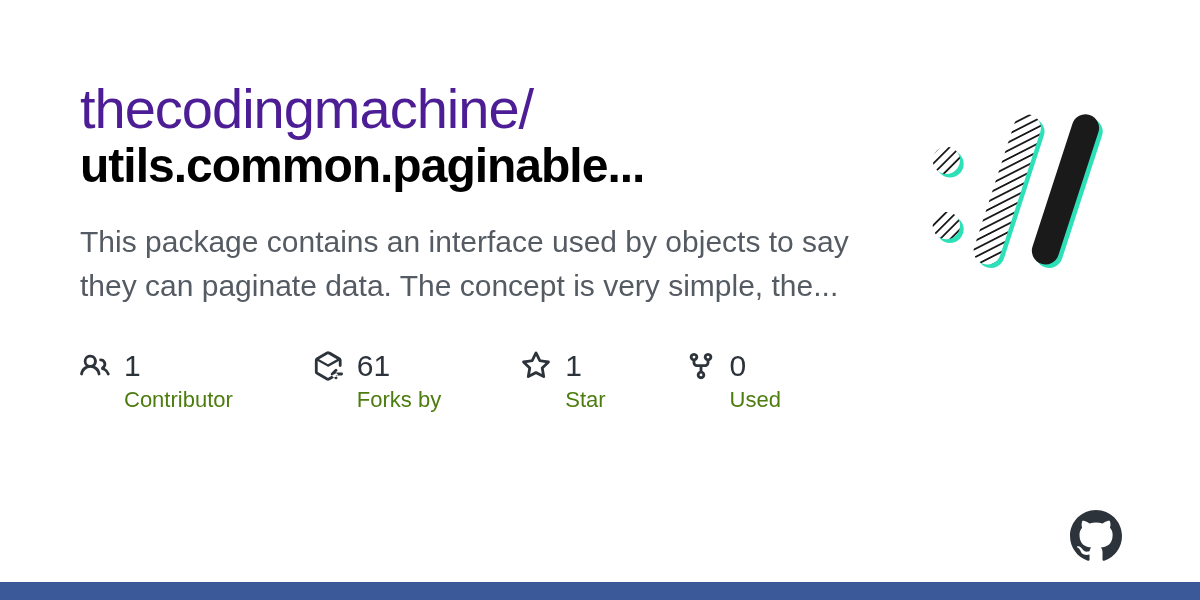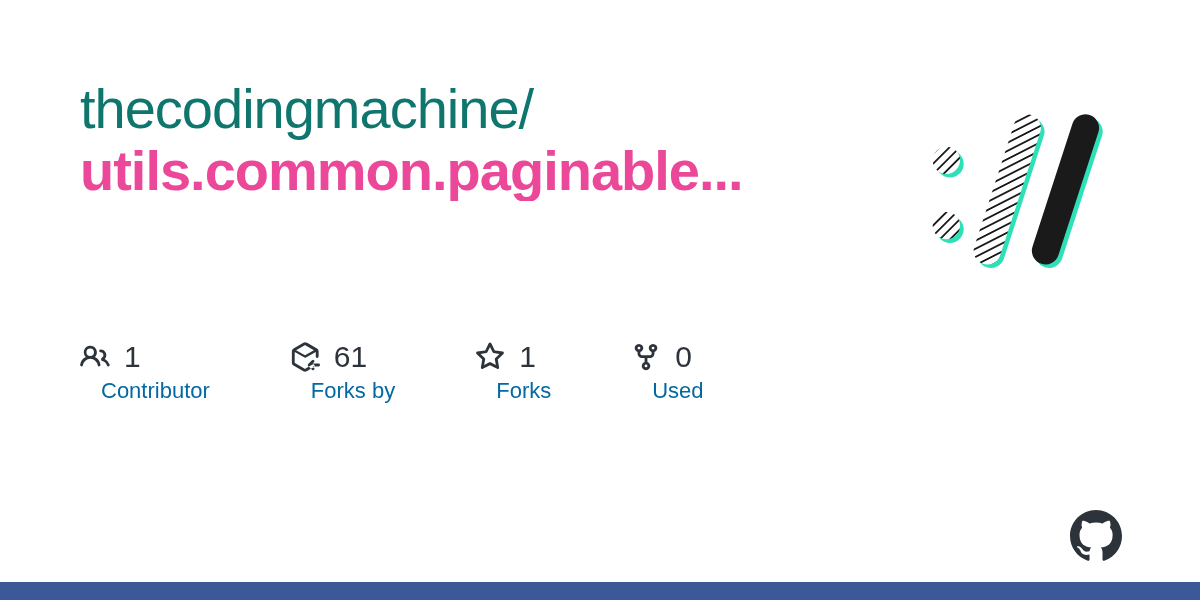--- a/index.html
+++ b/index.html
@@ -20,28 +20,28 @@
     align-items: flex-start;
     justify-content: space-between;
   }
   .title-block {
     flex: 1;
     max-width: 780px;
   }
   .repo-owner {
     font-size: 56px;
     font-weight: 400;
-    color: #0f766e;
+    color: #4c1d95;
     line-height: 1.1;
     letter-spacing: -1px;
   }
   .repo-name {
-    font-size: 56px;
+    font-size: 48px;
     font-weight: 700;
-    color: #ec4899;
+    color: #000000;
     line-height: 1.1;
     letter-spacing: -1px;
     white-space: nowrap;
     overflow: hidden;
     text-overflow: ellipsis;
     max-width: 780px;
   }
   .description {
     margin-top: 28px;
     font-size: 30px;
@@ -78,23 +78,23 @@
     height: 30px;
     color: #2d333b;
   }
   .stat-value {
     font-size: 30px;
     font-weight: 400;
     color: #2d333b;
   }
   .stat-label {
     font-size: 22px;
-    color: #0369a1;
+    color: #4d7c0f;
     margin-top: 4px;
-    margin-left: 21px;
+    margin-left: 44px;
   }
   .github-corner {
     position: absolute;
     bottom: 38px;
     right: 78px;
     width: 52px;
     height: 52px;
     color: #2d333b;
   }
   .bottom-bar {
@@ -107,20 +107,21 @@
   }
 </style>
 </head>
 <body>
 
 <div class="container">
   <div class="header-row">
     <div class="title-block">
       <div><span class="repo-owner">thecodingmachine</span><span class="repo-owner">/</span></div>
       <div class="repo-name">utils.common.paginable...</div>
+      <div class="description">This package contains an interface used by objects to say they can paginate data. The concept is very simple, the...</div>
     </div>
     <div class="logo-block">
       <svg viewBox="0 0 220 220" width="200" height="200">
         <defs>
           <pattern id="hatch" patternUnits="userSpaceOnUse" width="8" height="8" patternTransform="rotate(45)">
             <rect width="8" height="8" fill="#fff"></rect>
             <line x1="0" y1="0" x2="0" y2="8" stroke="#1a1a1a" stroke-width="4"></line>
           </pattern>
         </defs>
 
@@ -159,21 +160,21 @@
       <span class="stat-label">Forks by</span>
     </div>
 
     <div class="stat">
       <div class="stat-top">
         <svg class="stat-icon" viewBox="0 0 16 16">
             <path fill="currentColor" d="M8 .25a.75.75 0 0 1 .673.418l1.882 3.815 4.21.612a.75.75 0 0 1 .416 1.279l-3.046 2.97.719 4.192a.751.751 0 0 1-1.088.791L8 12.347l-3.766 1.98a.75.75 0 0 1-1.088-.79l.72-4.194L.818 6.374a.75.75 0 0 1 .416-1.28l4.21-.611L7.327.668A.75.75 0 0 1 8 .25Zm0 2.445L6.615 5.5a.75.75 0 0 1-.564.41l-3.097.45 2.24 2.184a.75.75 0 0 1 .216.664l-.528 3.084 2.769-1.456a.75.75 0 0 1 .698 0l2.77 1.456-.53-3.084a.75.75 0 0 1 .216-.664l2.24-2.183-3.096-.45a.75.75 0 0 1-.564-.41L8 2.694Z"></path>
           </svg>
         <span class="stat-value">1</span>
       </div>
-      <span class="stat-label">Forks</span>
+      <span class="stat-label">Star</span>
     </div>
 
     <div class="stat">
       <div class="stat-top">
         <svg class="stat-icon" viewBox="0 0 16 16">
             <path fill="currentColor" d="M5 5.372v.878c0 .414.336.75.75.75h4.5a.75.75 0 0 0 .75-.75v-.878a2.25 2.25 0 1 1 1.5 0v.878a2.25 2.25 0 0 1-2.25 2.25h-1.5v2.128a2.251 2.251 0 1 1-1.5 0V8.5h-1.5A2.25 2.25 0 0 1 3.5 6.25v-.878a2.25 2.25 0 1 1 1.5 0ZM5 3.25a.75.75 0 1 0-1.5 0 .75.75 0 0 0 1.5 0Zm6.75.75a.75.75 0 1 0 0-1.5.75.75 0 0 0 0 1.5Zm-3 8.75a.75.75 0 1 0-1.5 0 .75.75 0 0 0 1.5 0Z"></path>
           </svg>
         <span class="stat-value">0</span>
       </div>
       <span class="stat-label">Used</span>

